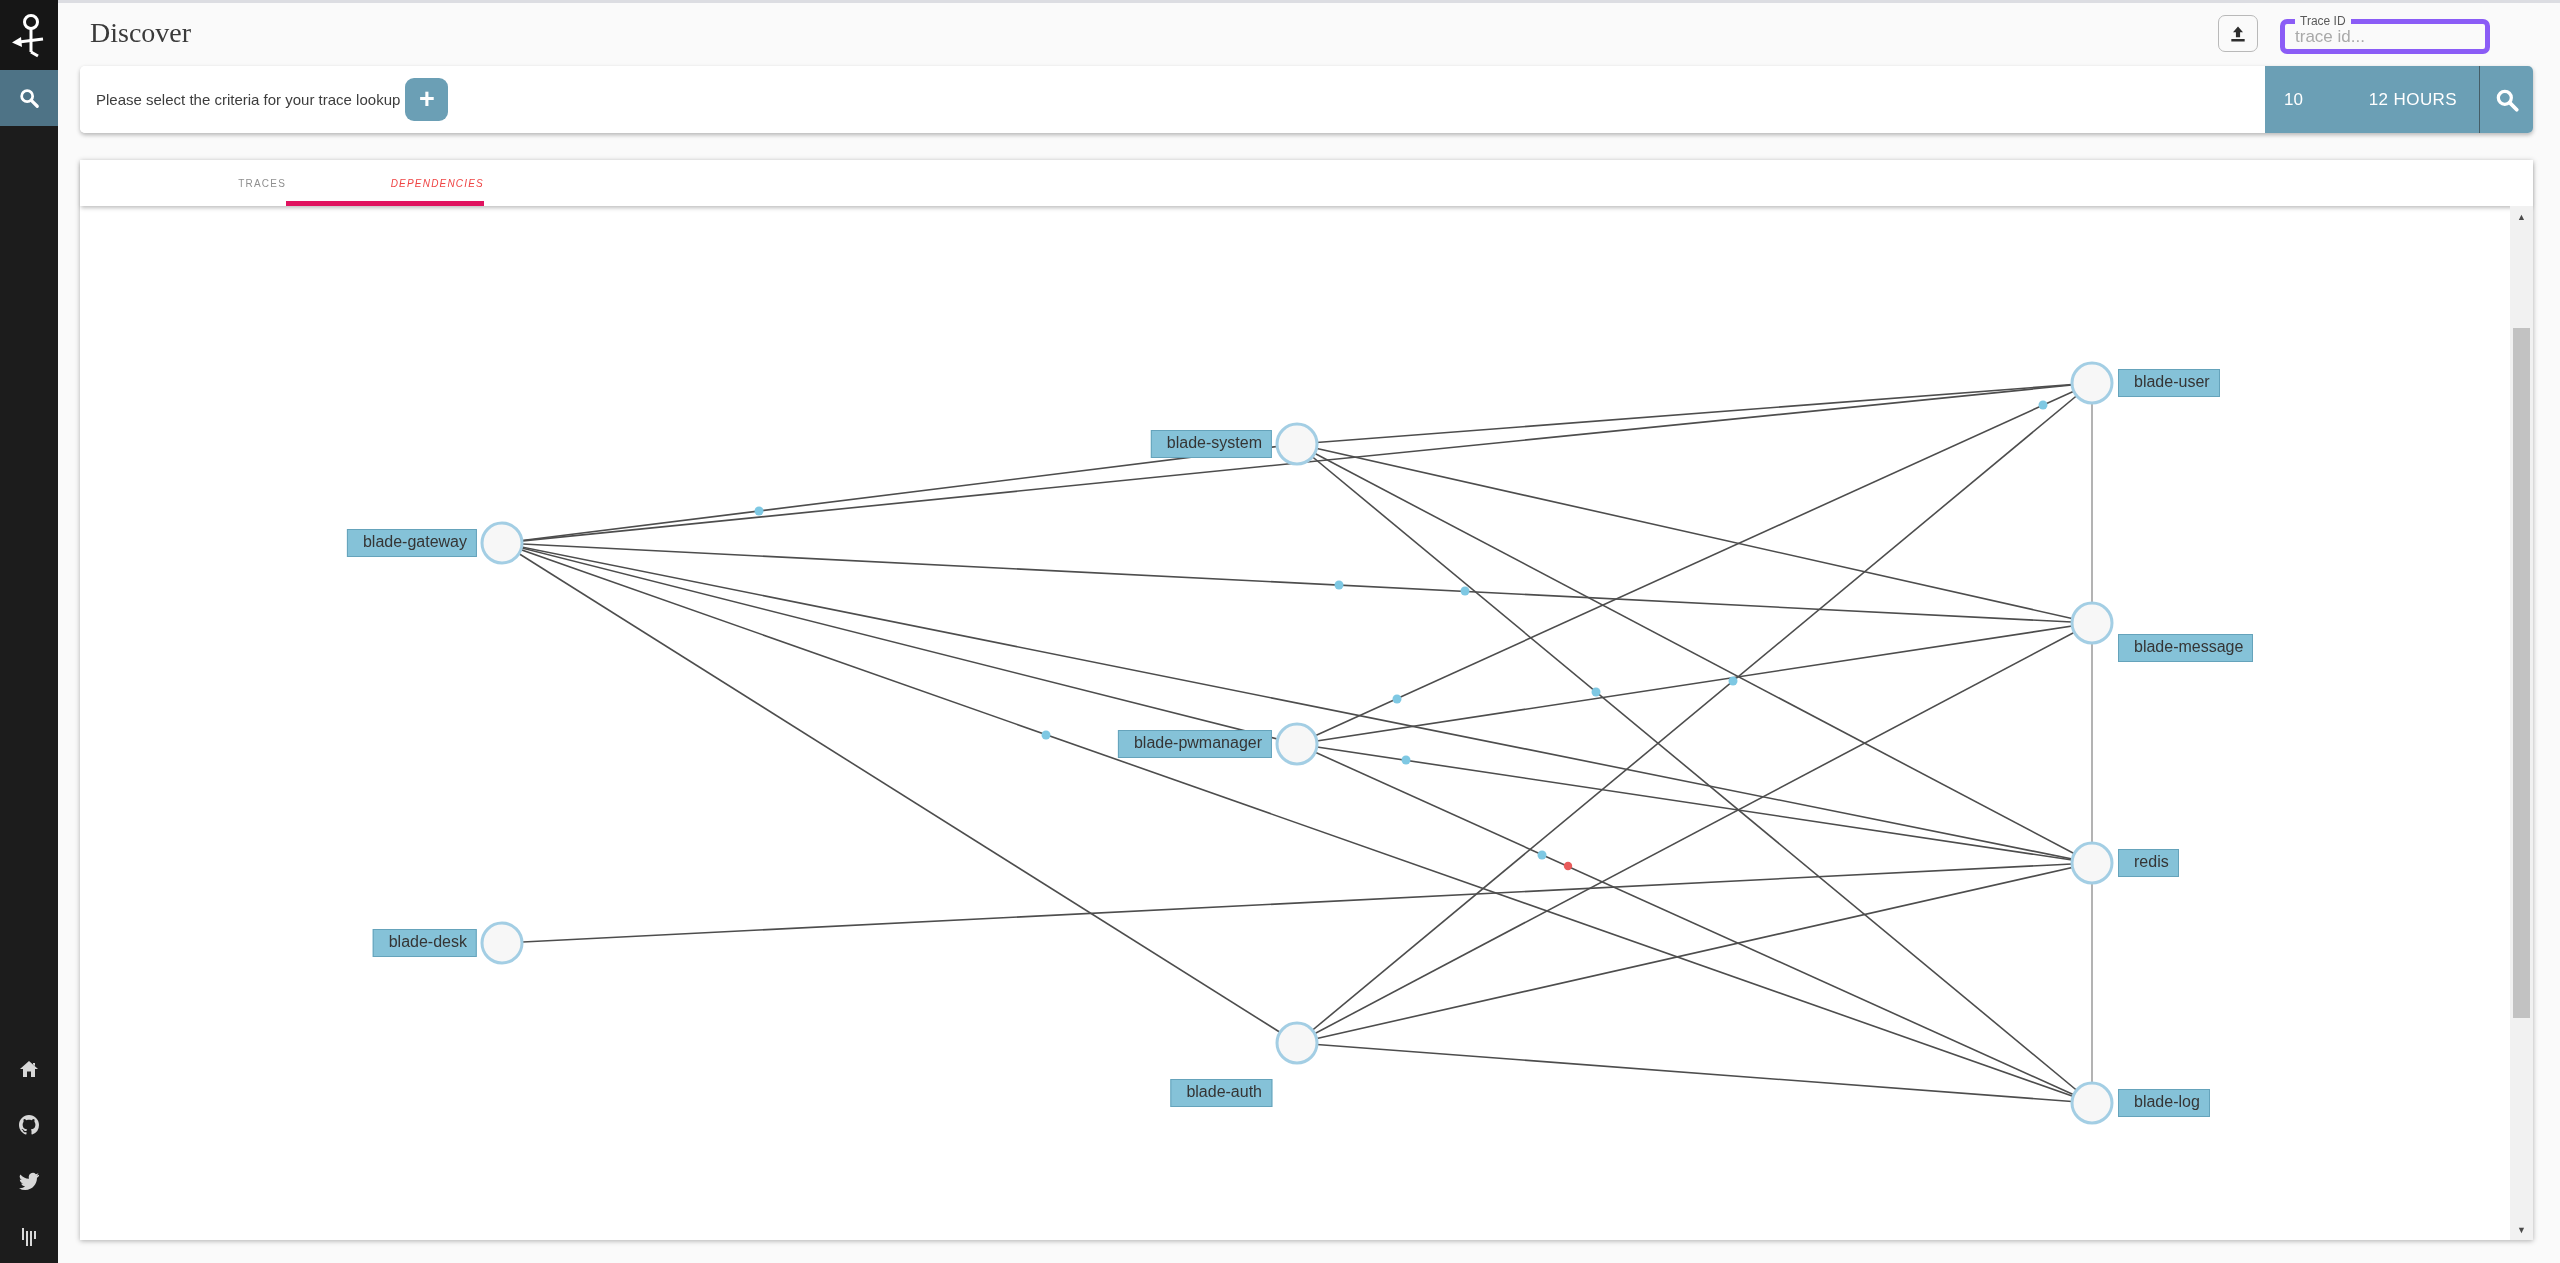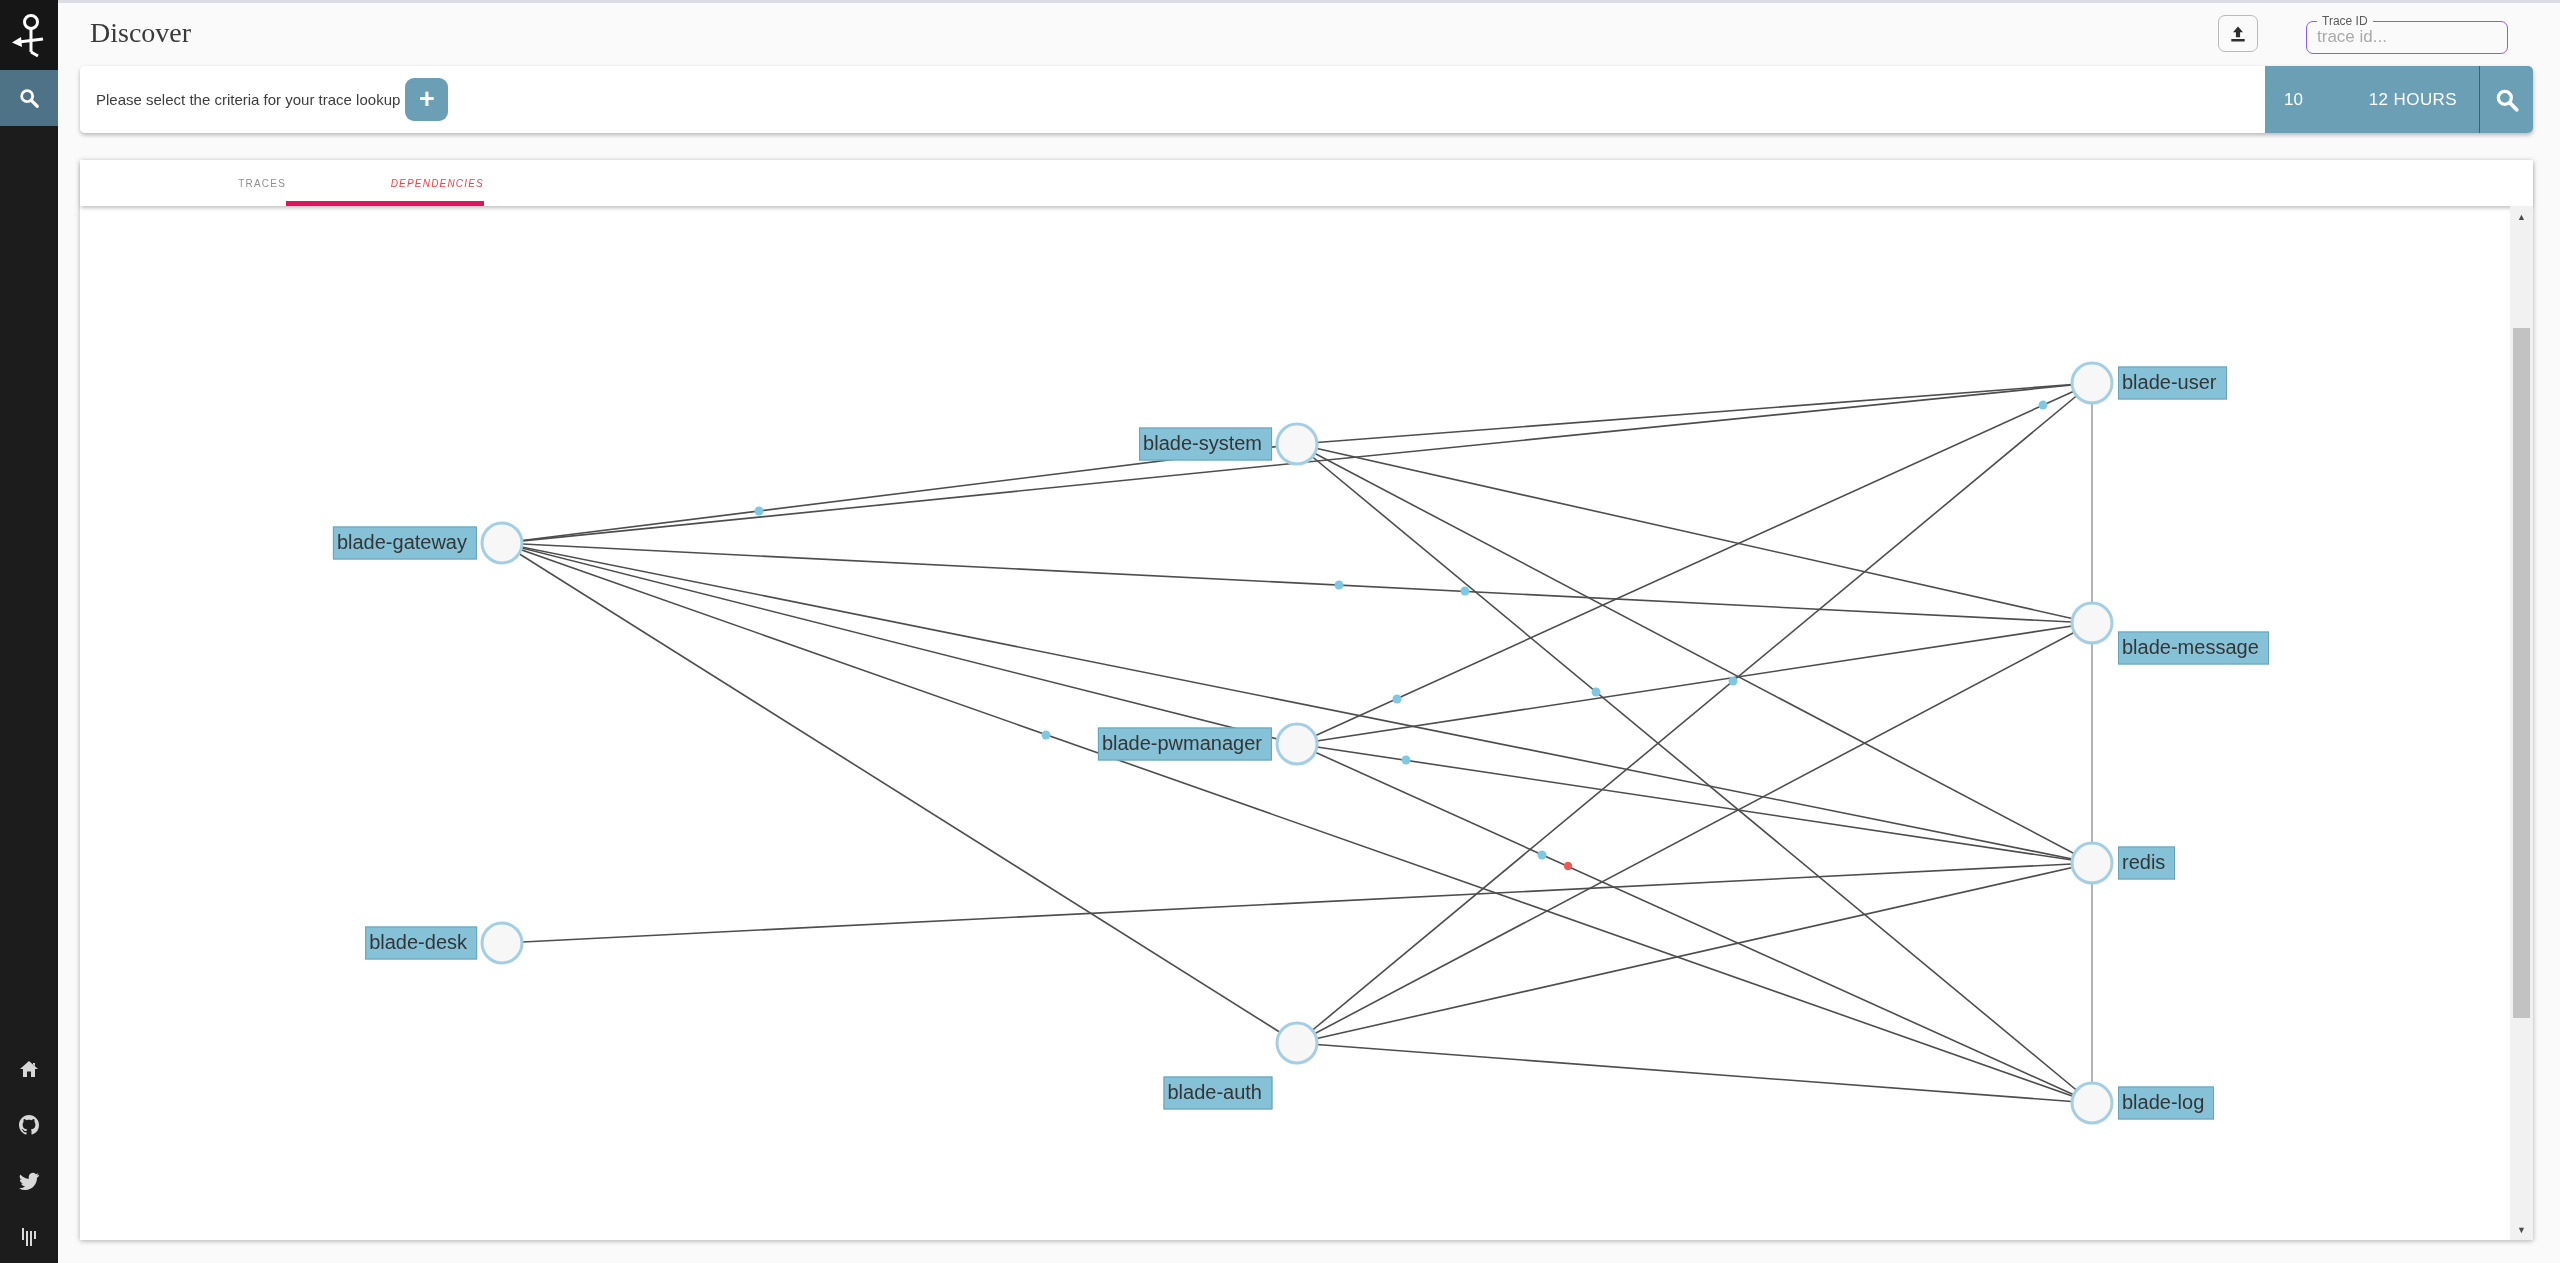--- a/index.html
+++ b/index.html
@@ -23,22 +23,22 @@
   .sb-icon svg { width:20px; height:20px; fill:#d8d8d8; }
 
   
   #header { position:absolute; left:58px; top:0; right:0; height:66px;
     background:#fafafa; }
   .page-title { position:absolute; left:32px; top:50%; transform:translateY(-50%);
     font-size:28px; color:#3a3a3a;font-family:Liberation Serif, serif; }
   .upload-btn { position:absolute; right:302px; top:15px; width:40px; height:37px;
     border:1px solid #b9b9b9; border-radius:7px; background:#fafafa;
     display:flex; align-items:center; justify-content:center; cursor:pointer; }
-  .trace-fieldset { position:absolute; right:52px; top:14px; width:195px; height:40px;
-    border:1px solid #8b5cf6; border-radius:7px; background:transparent; }
+  .trace-fieldset { position:absolute; right:70px; top:14px; width:195px; height:40px;
+    border:5px solid #8b5cf6; border-radius:7px; background:transparent; }
   .trace-fieldset legend { margin-left:10px; padding:0 5px; font-size:12px;
     color:#5a5a5a; }
   .trace-fieldset input { border:none; outline:none; background:transparent;
     font-size:17px; color:#444; width:190px; margin:-2px 0 0 10px;
     font-family:"Liberation Sans", sans-serif; }
   .trace-fieldset input::placeholder { color:#a9a9a9; }
 
   
   #search-row { position:absolute; left:80px; top:66px; width:2453px; height:67px;
     display:flex; border-radius:5px; box-shadow:0 2px 4px rgba(0,0,0,.28);
@@ -68,22 +68,22 @@
   .tab { width:198px; display:flex; align-items:center; justify-content:flex-end;
     font-size:10px; letter-spacing:1.2px; color:#8f8f8f; position:relative;
     cursor:pointer; }
   .tab.active { color:#ef4444;font-style:italic; }
   .tab.active .tab-underline { position:absolute; left:0; right:0; bottom:0;
     height:5px; background:var(--tab-active-underline); }
 
   .graph-area { position:relative; height:1034px; overflow:hidden; }
   #graph-svg { position:absolute; left:0; top:0; }
   .node-label { position:absolute; background:var(--label-bg);
-    border:1px solid var(--label-border); color:#353535; font-size:20px;
-    padding:3px 9px 5px 3px; white-space:nowrap; cursor:pointer; }
+    border:1px solid var(--label-border); color:#353535; font-size:16px;
+    padding:3px 9px 5px 15px; white-space:nowrap; cursor:pointer; }
   .node-label.left { transform:translate(-100%,-50%); }
   .node-label.right { transform:translate(0,-50%); }
 
   
   .scrollbar { position:absolute; right:0; top:46px; bottom:0; width:23px;
     background:#f1f1f1; z-index:4; }
   .scroll-arrow { position:absolute; left:0; width:23px; height:17px;
     display:flex; align-items:center; justify-content:center; font-size:9px;
     color:#4a4a4a; cursor:pointer; }
   .scroll-arrow.up { top:2px; }

